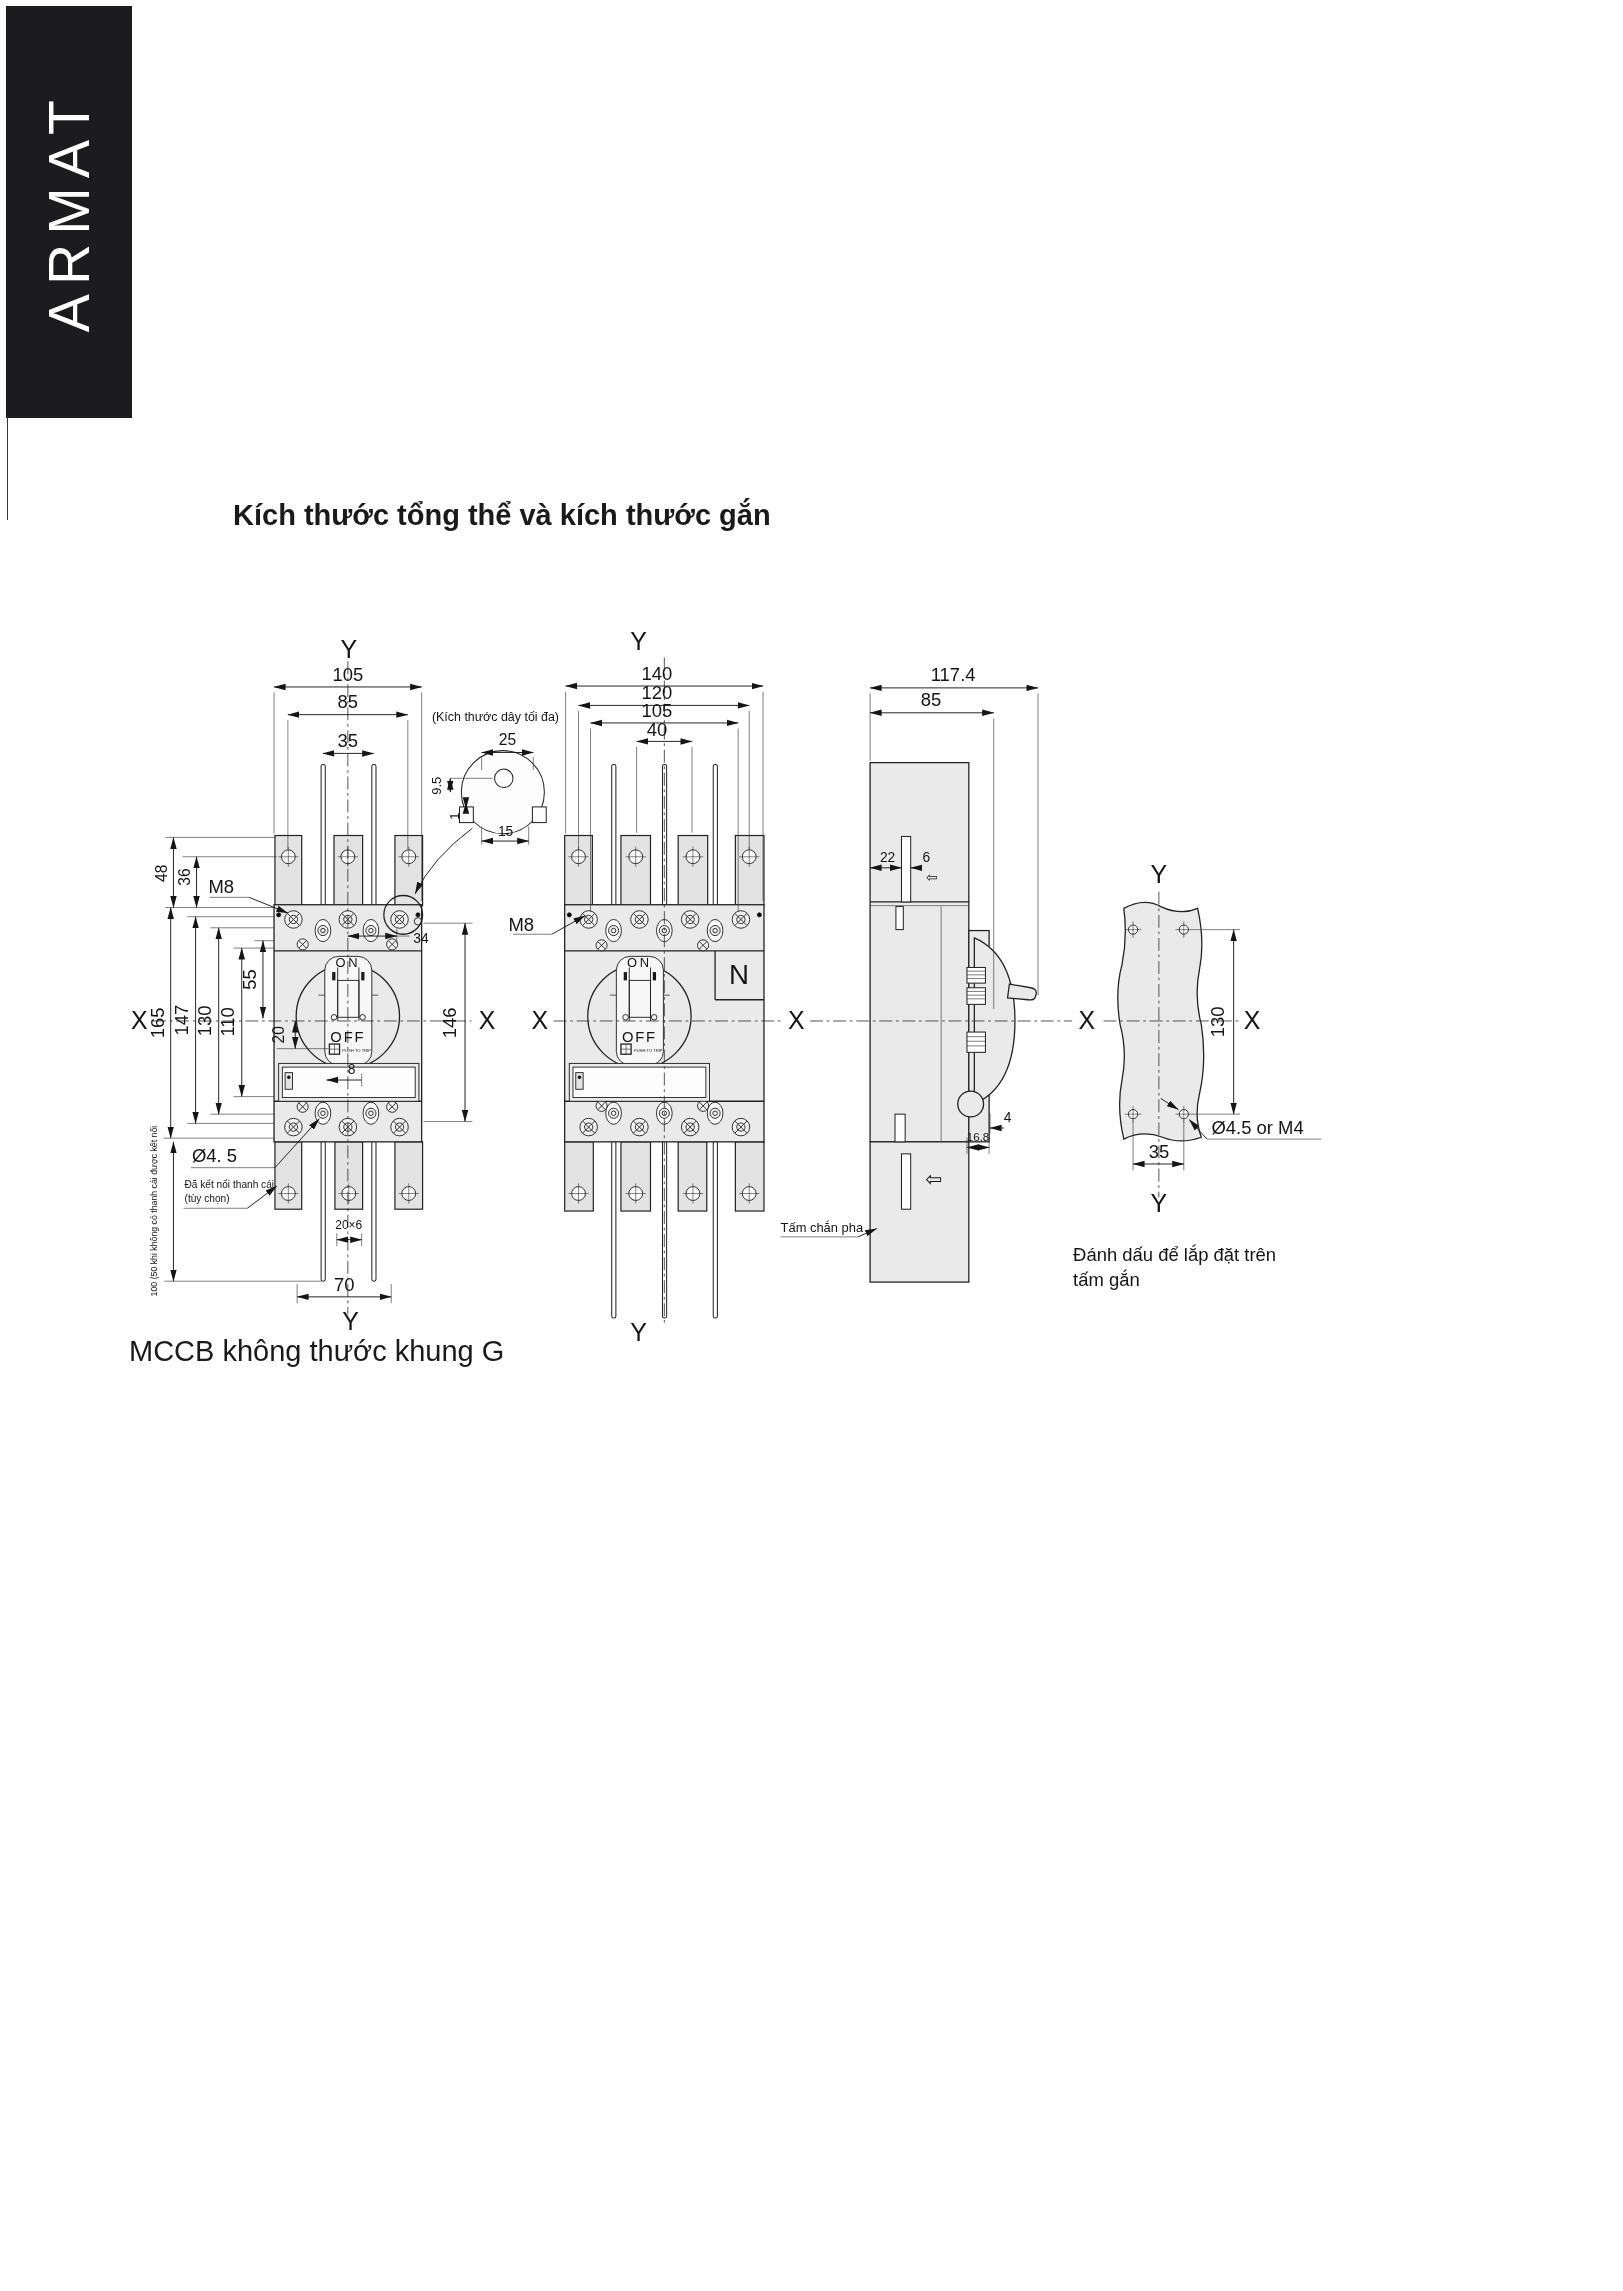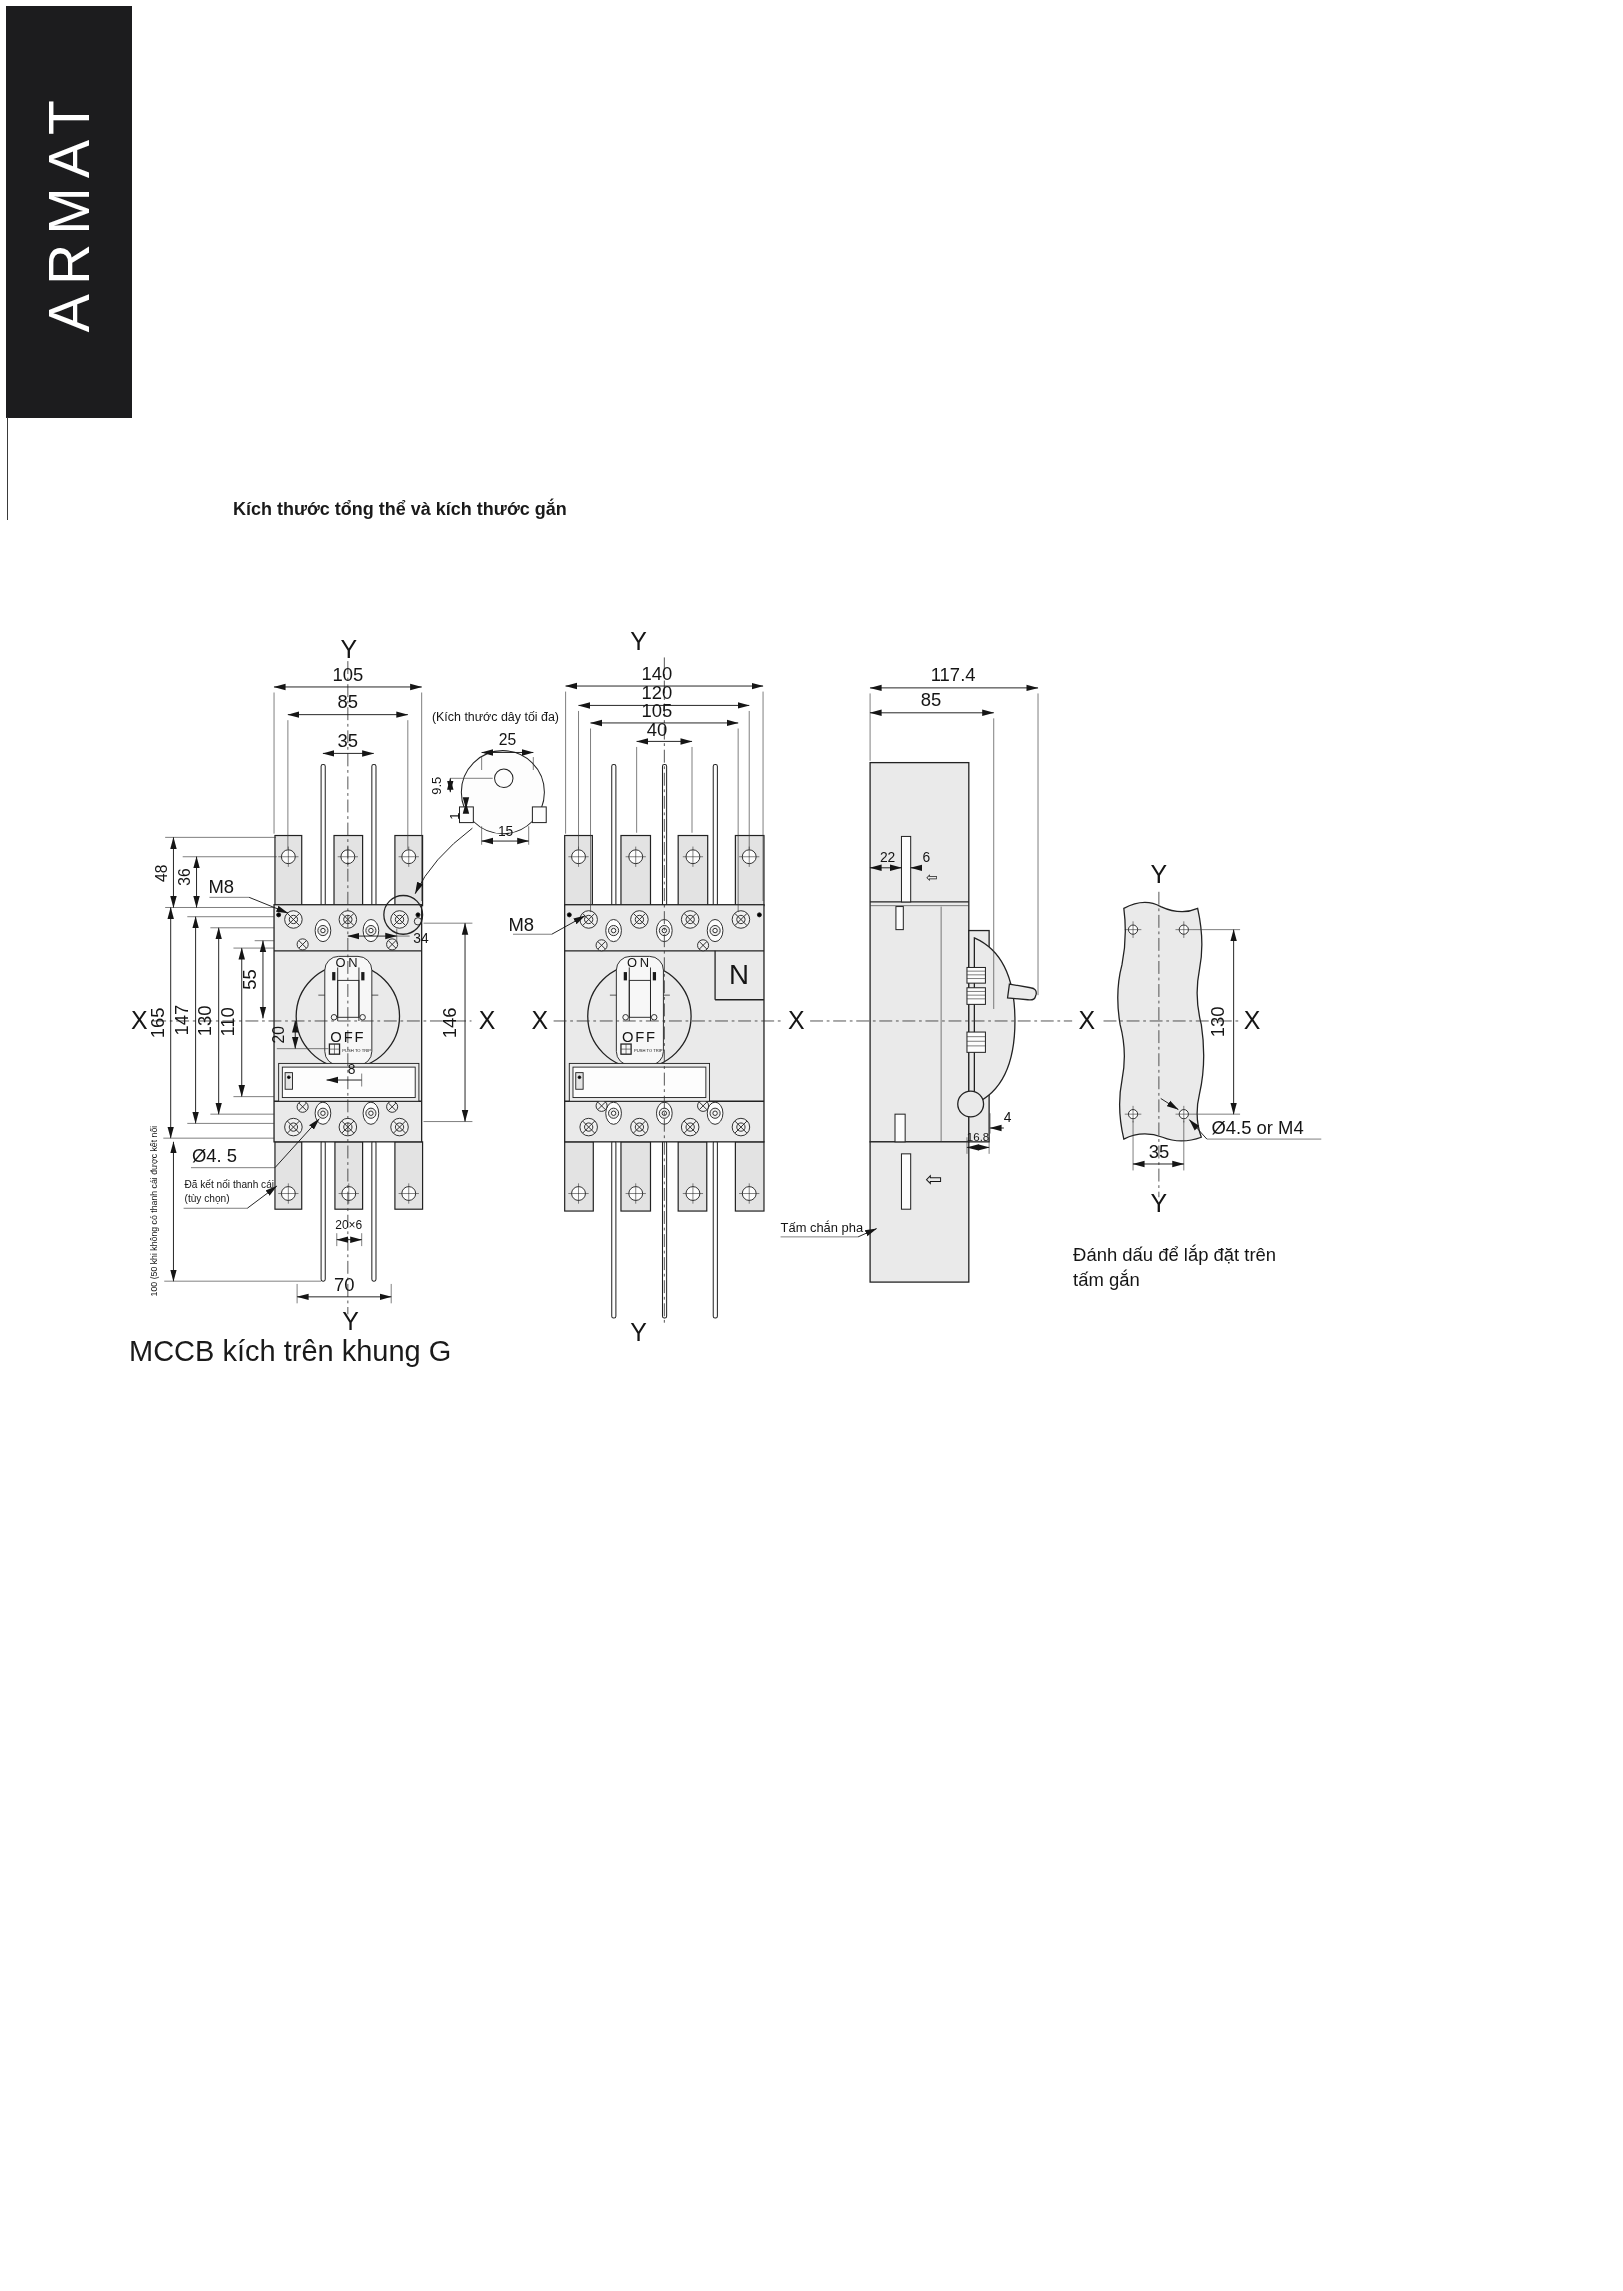--- a/index.html
+++ b/index.html
@@ -3,21 +3,21 @@
 <meta charset="utf-8">
 <style>
   html,body{margin:0;padding:0;background:#fff;}
   .page{position:relative;width:1623px;height:2292px;background:#fff;overflow:hidden;
         font-family:"Liberation Sans",sans-serif;color:#1a1a1a;}
   .logo{position:absolute;left:5.5px;top:5.5px;width:126px;height:412px;background:#1c1c1e;
         display:flex;align-items:center;justify-content:center;}
   .logo span{writing-mode:vertical-rl;transform:rotate(180deg);color:#fff;font-size:57px;
         letter-spacing:9.2px;font-weight:400;}
   .edge-line{position:absolute;left:6.5px;top:417px;width:1.8px;height:103px;background:#3a3a3a;}
-  .title{position:absolute;left:233px;top:499px;font-size:18px;font-weight:bold;white-space:nowrap;}
+  .title{position:absolute;left:233px;top:499px;font-size:29px;font-weight:bold;white-space:nowrap;}
   .footer{position:absolute;left:129px;top:1335px;font-size:29px;white-space:nowrap;}
   svg.draw{position:absolute;left:0;top:0;}
   svg .f  {fill:#eaeaea;stroke:#222;stroke-width:1.4;}
   svg .ft {fill:#e3e3e3;stroke:#222;stroke-width:1.3;}
   svg .fw {fill:#fdfdfd;stroke:#222;stroke-width:1.1;}
   svg .o  {fill:none;stroke:#222;stroke-width:1.4;}
   svg .t  {fill:none;stroke:#3a3a3a;stroke-width:0.7;}
   svg .d  {fill:none;stroke:#151515;stroke-width:1;}
   svg .cl {fill:none;stroke:#333;stroke-width:0.9;stroke-dasharray:14 4 3 4;}
   svg text{font-family:"Liberation Sans",sans-serif;fill:#151515;stroke:none;}
@@ -26,21 +26,21 @@
 </head>
 <body>
 
 <div class="page">
 
   <div class="logo">
     <span>ARMAT</span>
   </div>
   <div class="edge-line"></div>
   <div class="title">Kích thước tổng thể và kích thước gắn</div>
-  <div class="footer">MCCB kích trên khung G</div>
+  <div class="footer">MCCB không thước khung G</div>
 
   <svg class="draw" width="1623" height="2292" viewBox="0 0 1759 2483">
     <defs>
       <marker id="ar" markerWidth="14" markerHeight="9" refX="12.5" refY="4.5" orient="auto-start-reverse" markerUnits="userSpaceOnUse">
         <path d="M0,1 L13,4.5 L0,8 Z" fill="#151515"></path>
       </marker>
       <g id="scrM8">
         <circle r="9.5" fill="#f1f1f1"></circle>
           <circle r="4.5" fill="none"></circle>
         <line x1="-6.5" y1="-6.5" x2="6.5" y2="6.5"></line>

